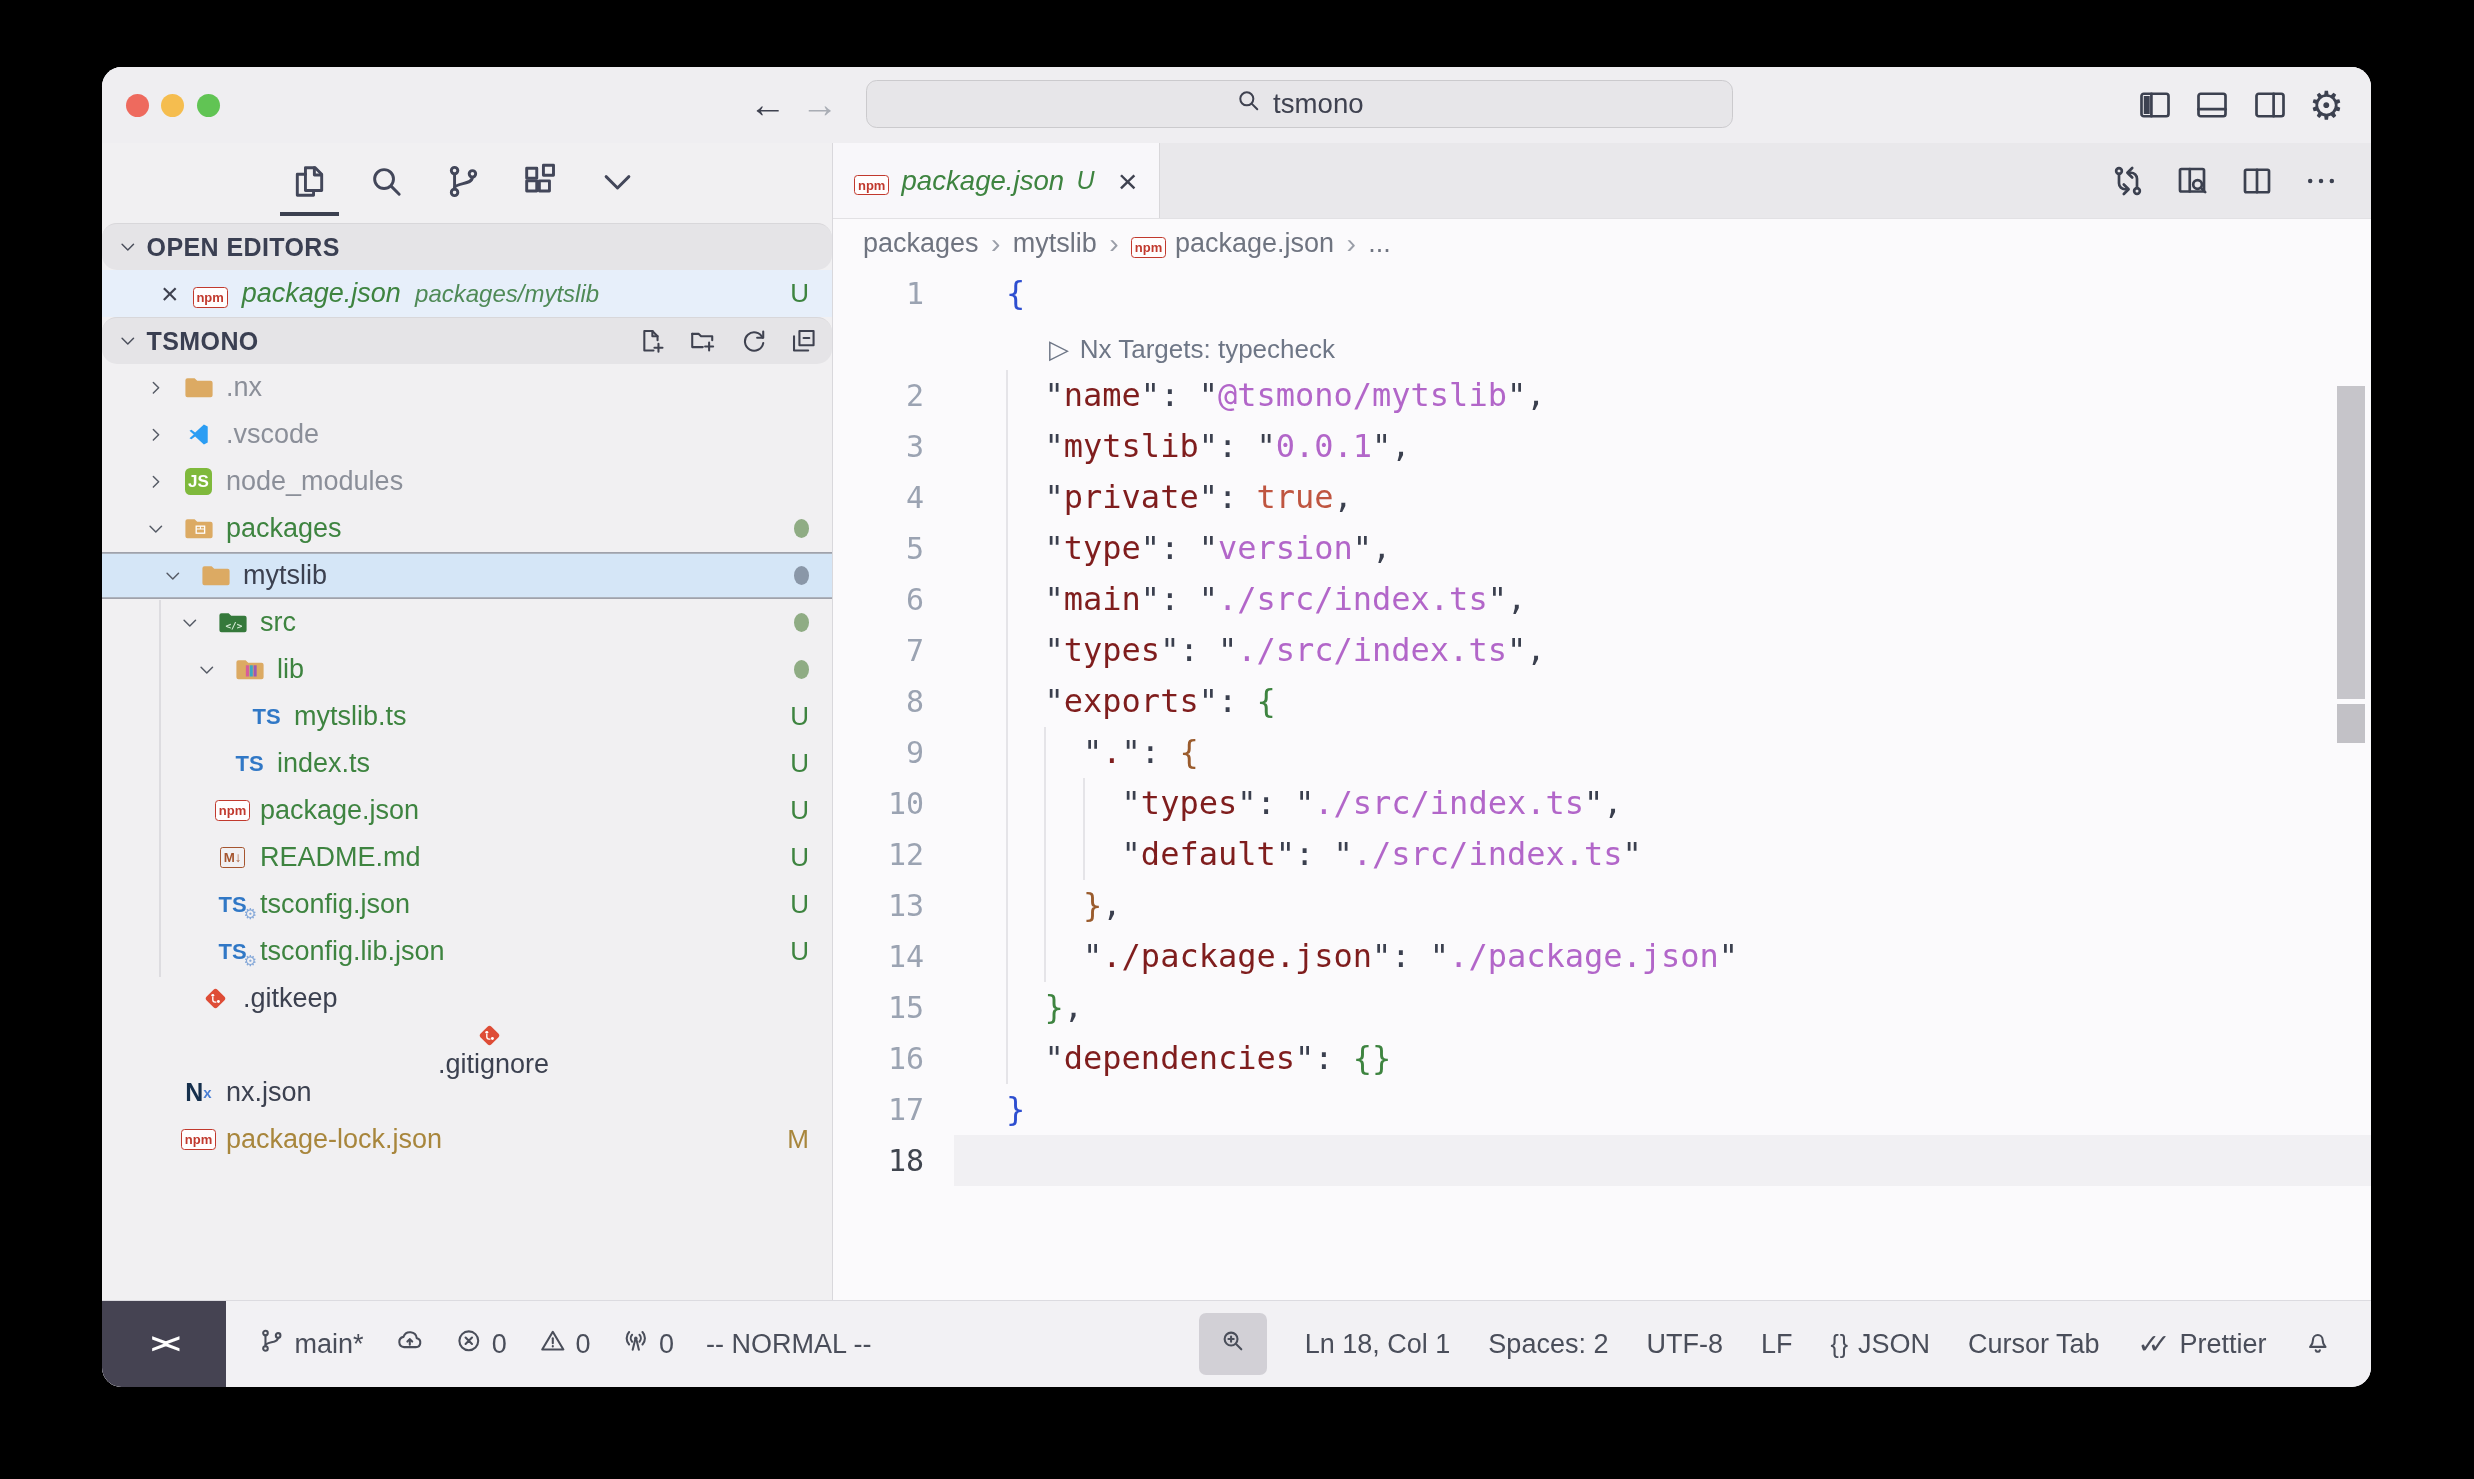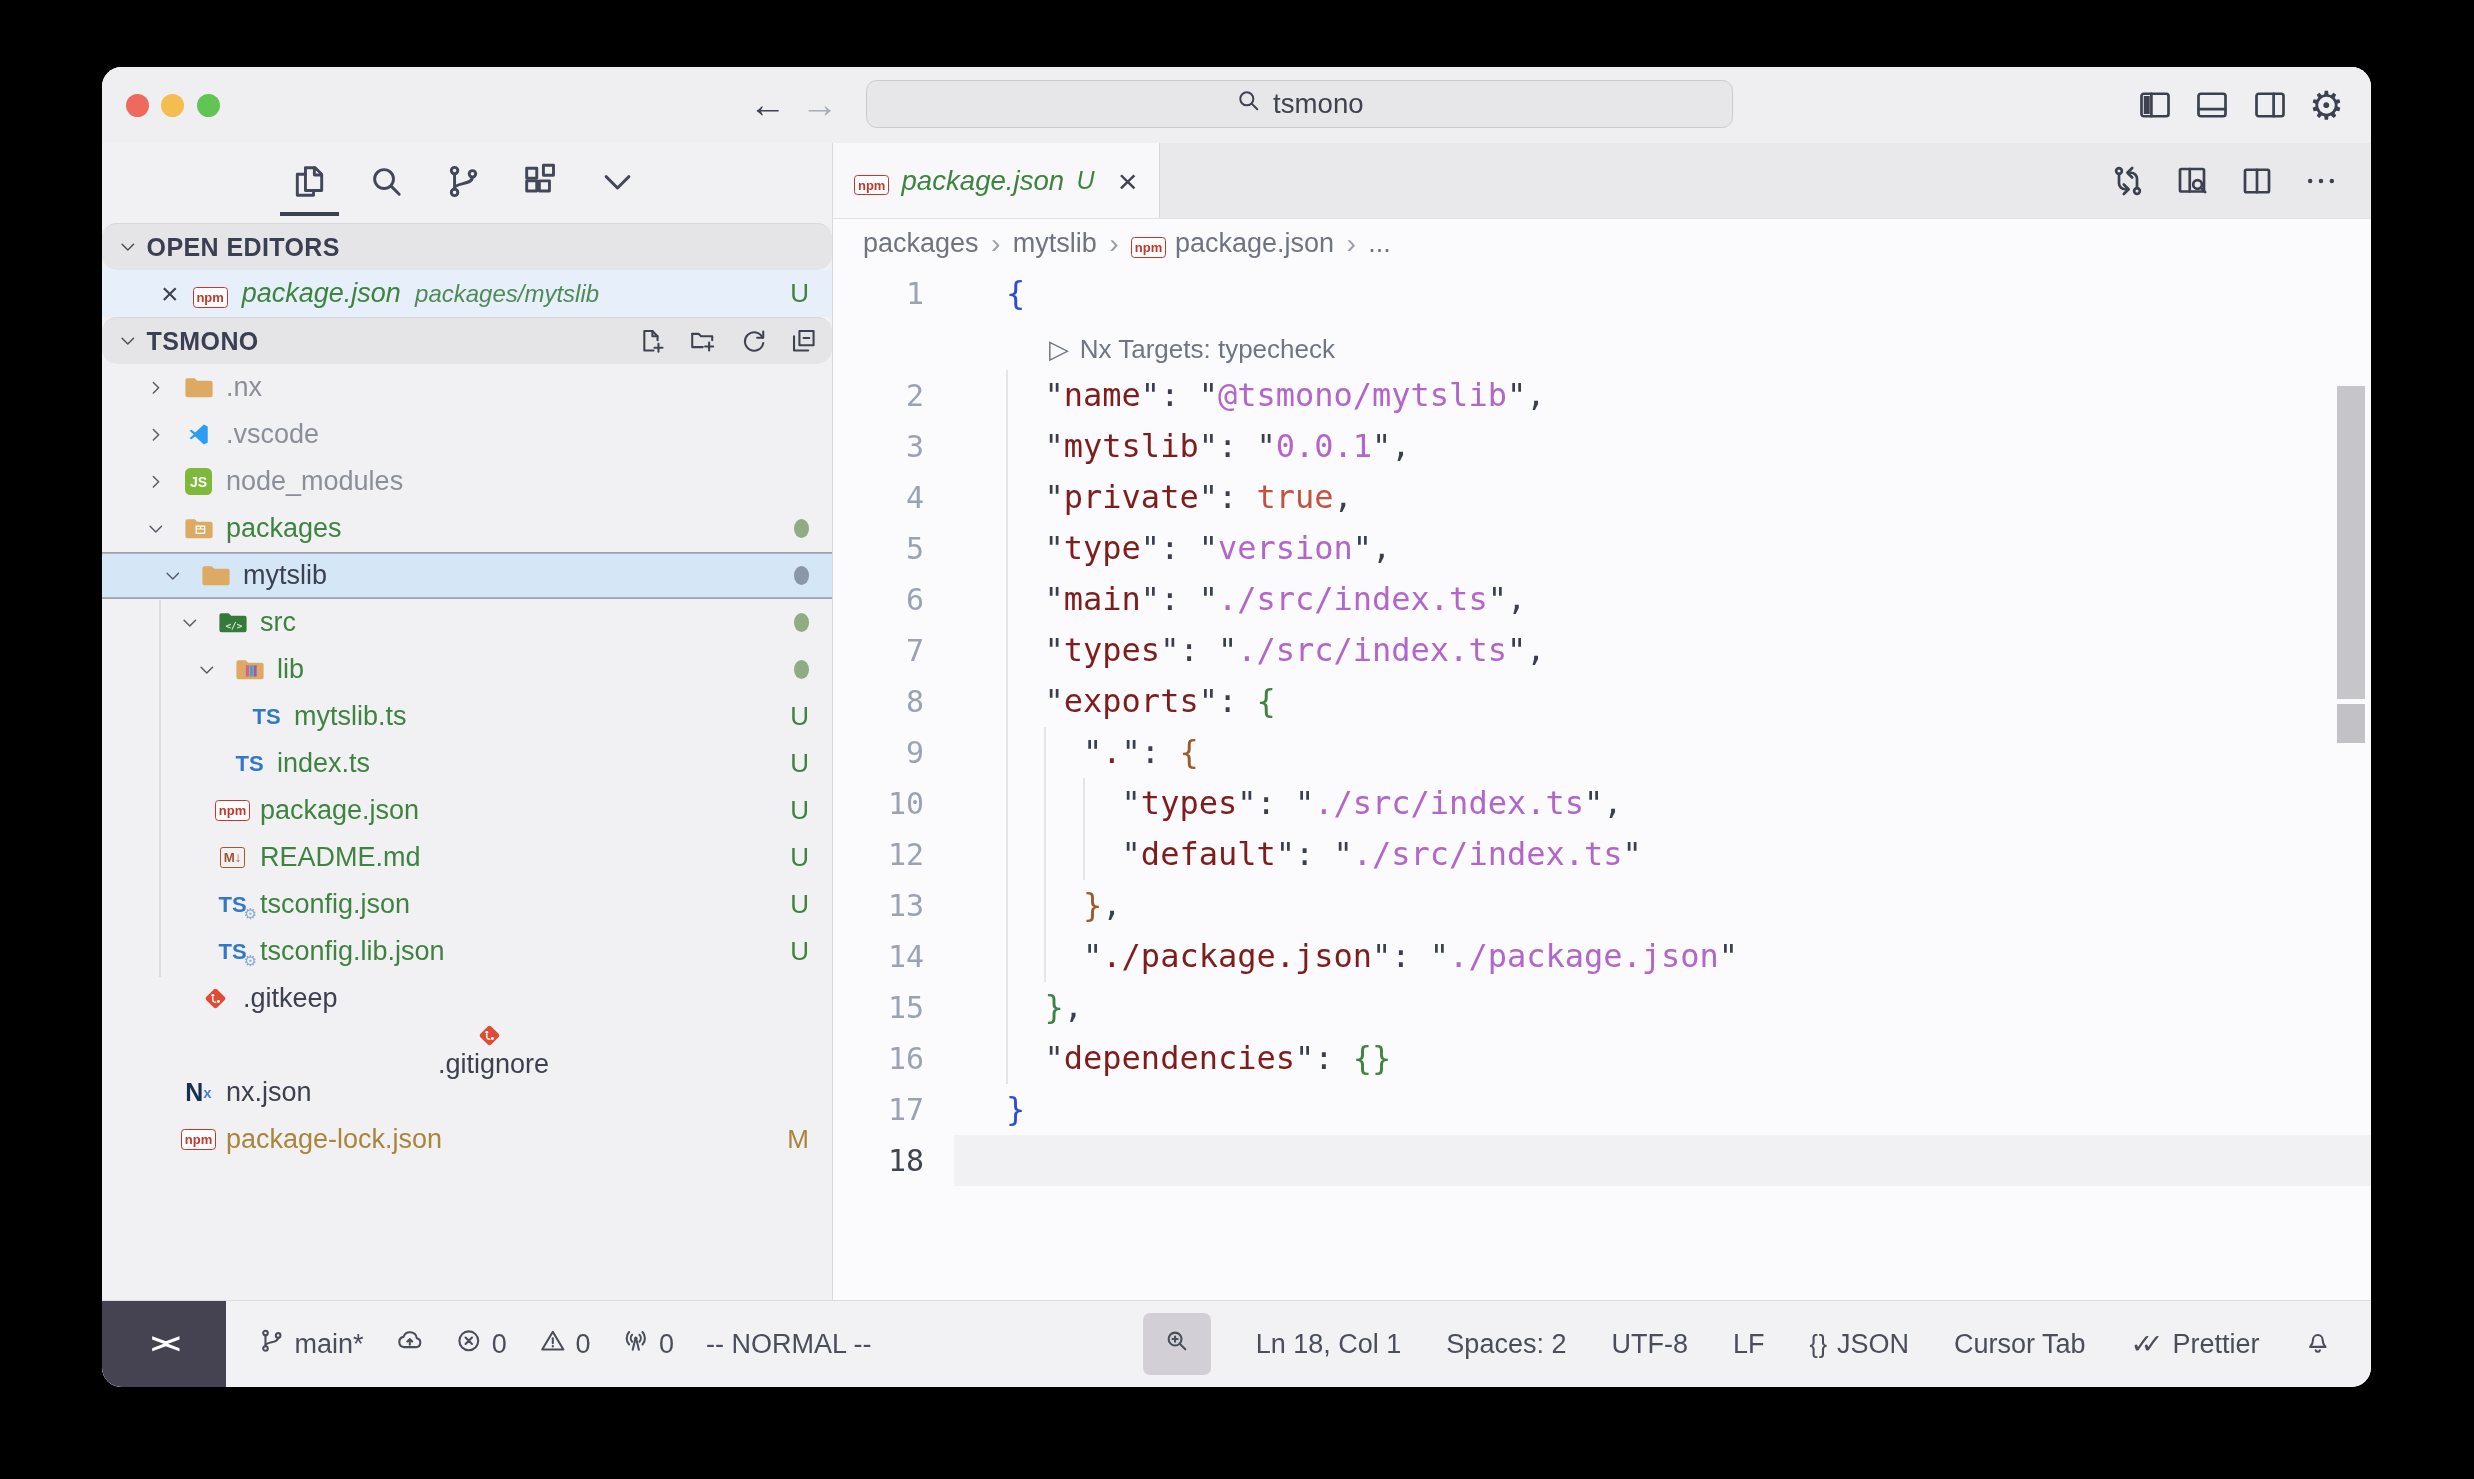--- a/index.html
+++ b/index.html
@@ -74,41 +74,41 @@
   .tk-b1{color:#2d4ed0}.tk-b2{color:#3e8440}.tk-b3{color:#9a5b2d}.tk-p{color:#3a3f4e}
   .sb{position:absolute;right:6.2px;width:27.6px;background:#c6c5ca;}
   .sb1{top:118px;height:313px;}
   .sb2{top:436px;height:39px;background:#c2c1c6;}
   
   .status{height:87px;flex:none;background:#f2f1f4;border-top:1.8px solid #dcdbe0;display:flex;align-items:center;
     font-size:27px;color:#4a4e5a;box-sizing:border-box;}
   .st-left,.st-right{display:flex;align-items:center;height:100%;}
   .st-right{margin-left:auto;margin-right:39px;gap:34px;}
   .st-item{display:flex;align-items:center;gap:9px;margin-left:32px;}
-  .st-right .st-item{margin-left:11px;}
+  .st-right .st-item{margin-left:4px;}
   .st-remote{width:124px;height:100%;background:#454352;color:#fff;display:flex;align-items:center;
     justify-content:center;margin-left:0;}
   .st-box{width:68px;height:62px;background:#d2d0d6;border-radius:7.1px;display:flex;align-items:center;justify-content:center;margin-left:0;}
   
   .ticn{line-height:1;display:inline-flex;align-items:center;}
   .txt-remote{font-weight:bold;letter-spacing:-3.6px;font-size:28.4px;}
   .txt-gear{font-size:39px;}
   .txt-braces{font-size:25px;letter-spacing:0.9px;}
   .txt-checks{letter-spacing:-12.4px;font-size:27px;padding-right:12.4px;}
   
   .fi{display:inline-flex;align-items:center;justify-content:center;line-height:1;}
   .fi-npm{border:1.8px solid #c1392d;color:#c1392d;background:#fffdfd;font-size:13px;font-weight:bold;
     border-radius:3.6px;padding:2.7px 2.7px;letter-spacing:0;}
   .fi-ts{color:#3178c6;font-weight:bold;font-size:22px;}
   .fi-tsc{color:#3178c6;font-weight:bold;font-size:22px;position:relative;}
   .fi-tsc .cog{position:absolute;right:-10.7px;bottom:-5.3px;font-size:15px;color:#86a9d9;}
   .fi-md{border:1.8px solid #a5552f;color:#a5552f;font-size:13.3px;font-weight:bold;border-radius:2.7px;padding:2.7px 2.7px;}
   .fi-nx{color:#16304d;font-weight:800;font-size:25px;}
   .fi-nx em{font-style:normal;color:#4a7fd4;font-size:15px;}
-  .fi-node{width:27.6px;height:27.6px;border-radius:5.3px;background:#7fb93c;color:#fff;font-weight:bold;font-size:14px;}
+  .fi-node{width:27.6px;height:27.6px;border-radius:5.3px;background:#7fb93c;color:#fff;font-weight:bold;font-size:17px;}
 </style>
 </head>
 <body>
 
 <div class="window">
 
   <div class="titlebar">
     <div class="tl">
       <span class="r"></span>
       <span class="y"></span>

